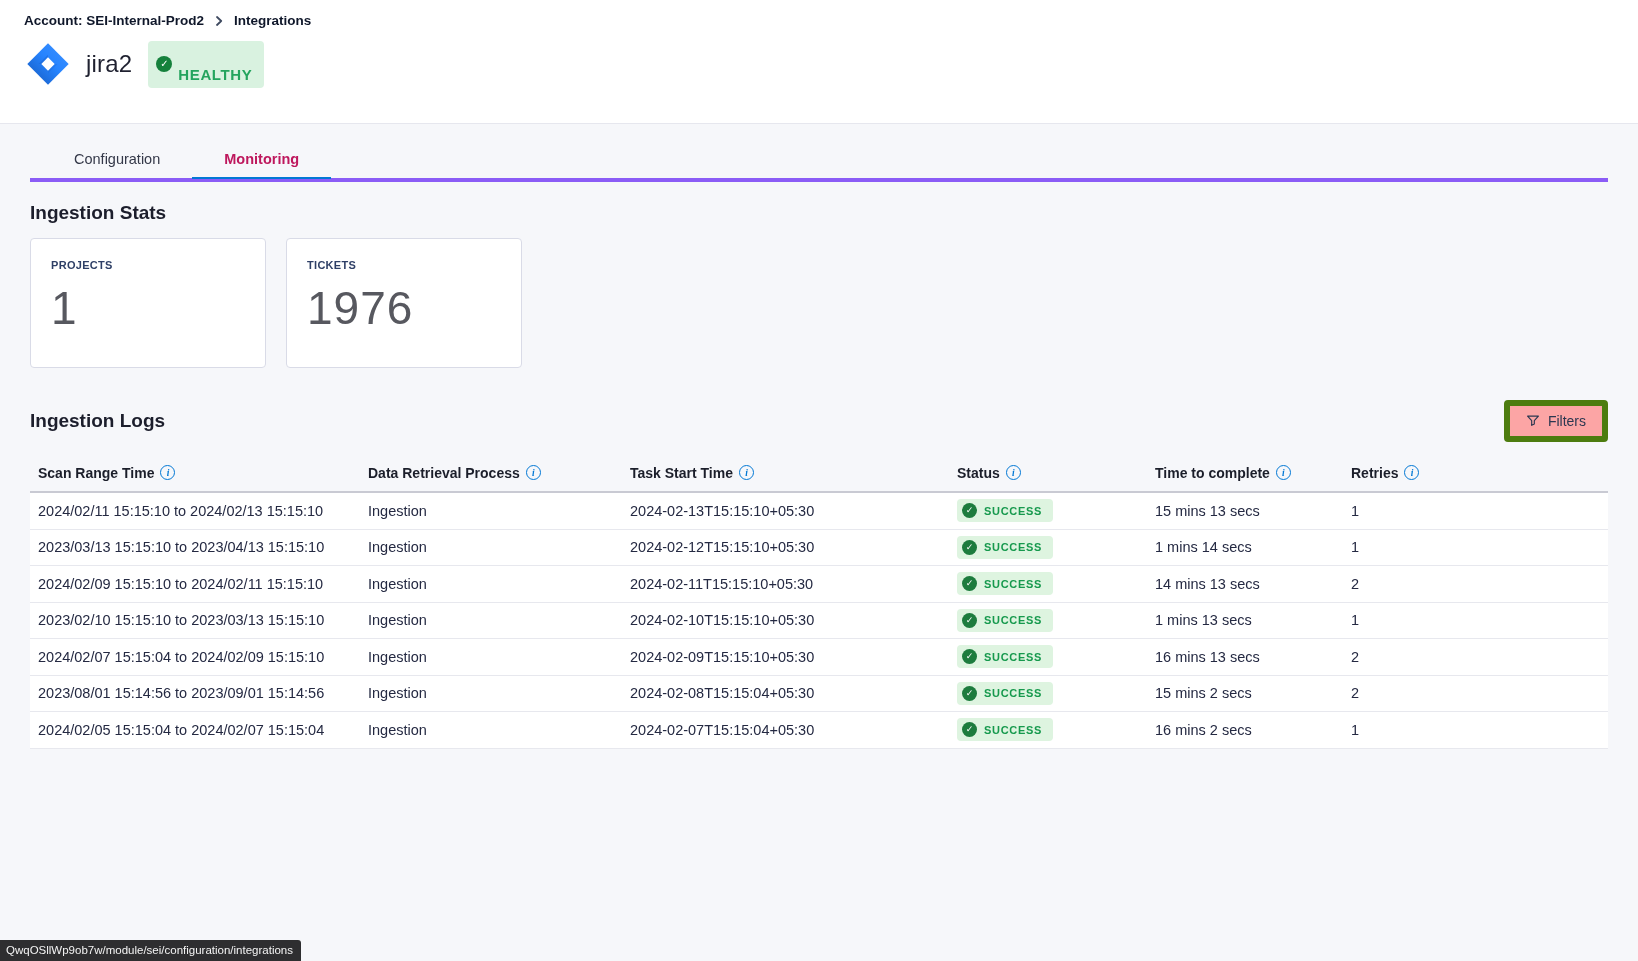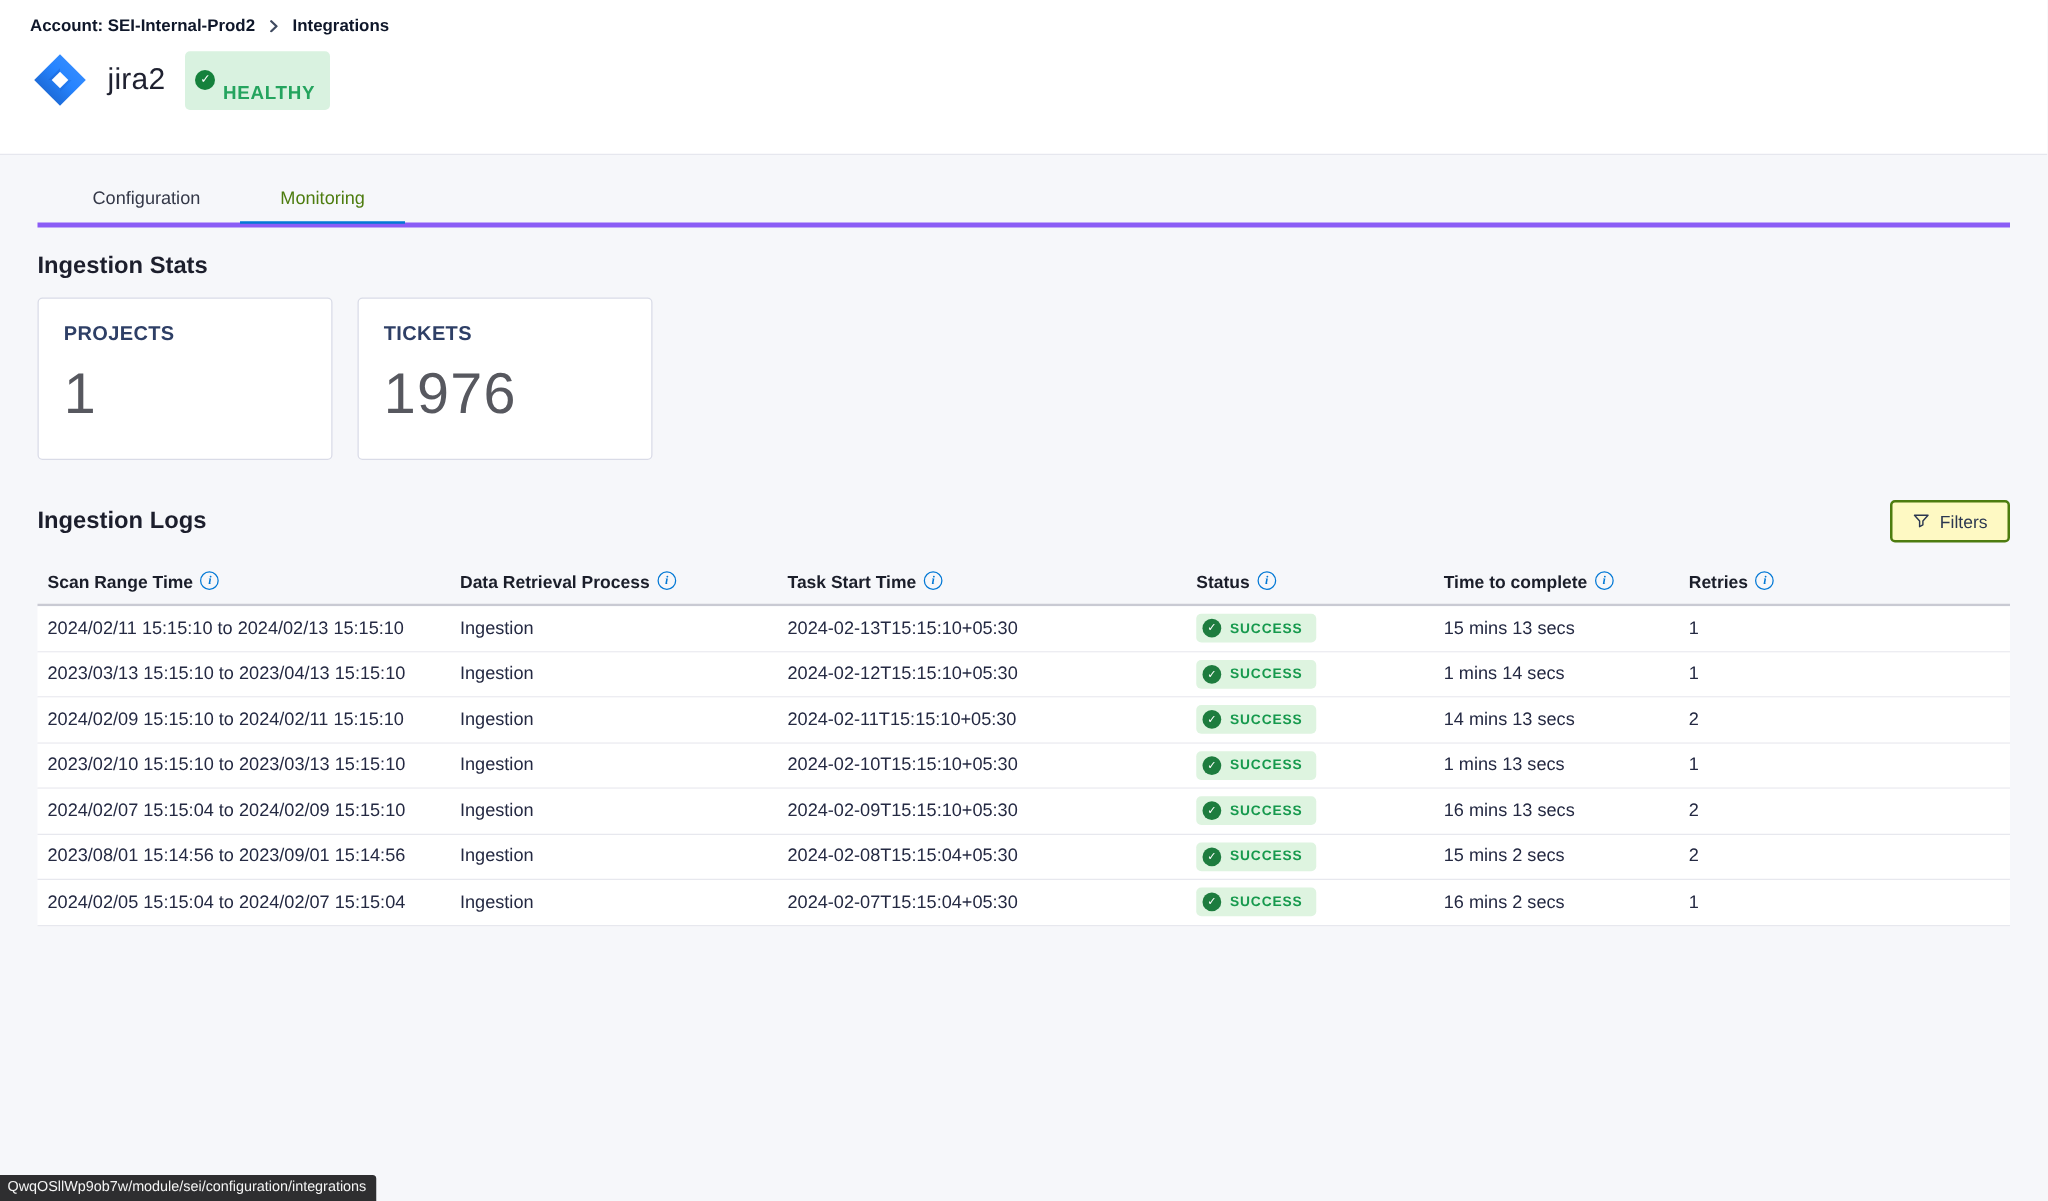--- a/index.html
+++ b/index.html
@@ -44,41 +44,41 @@
 
   
   .content { padding: 14px 30px 0 30px; }
 
   .tab-bar { display: flex; border-bottom: 4px solid #8b5cf6; padding-left: 12px; margin-top: 4px; }
   .tab {
     padding: 9px 32px 11px 32px; font-size: 14.5px; font-weight: 500;
     color: #343848; cursor: pointer; position: relative; background: transparent; border: none;
     font-family: inherit;
   }
-  .tab.active { color: #4d7c0f; font-weight: 400; }
+  .tab.active { color: #be185d; font-weight: 700; }
   .tab.active::after {
     content: ""; position: absolute; left: 0; right: 0; bottom: -1px;
     height: 2px; background: #0278d5;
   }
 
   .section-title { font-size: 19px; font-weight: 700; color: #1c1e2c; }
   .stats-title { margin-top: 20px; }
 
   .stat-cards { display: flex; gap: 20px; margin-top: 14px; }
   .stat-card {
     width: 236px; height: 130px; background: #ffffff;
     border: 1px solid #d9dbe7; border-radius: 4px; padding: 20px;
   }
-  .stat-label { font-size: 16px; font-weight: 600; color: #2e3f66; letter-spacing: 0.3px; }
+  .stat-label { font-size: 11px; font-weight: 600; color: #2e3f66; letter-spacing: 0.3px; }
   .stat-value { font-size: 46px; font-weight: 400; color: #57585f; margin-top: 10px; letter-spacing: 1px; }
 
   .logs-header { display: flex; align-items: center; justify-content: space-between; margin-top: 32px; }
   .filters-button {
     display: inline-flex; align-items: center; gap: 8px;
-    background: #fef9c3; border: 2px solid #4d7c0f; border-radius: 4px;
+    background: #fca5a5; border: 6px solid #4d7c0f; border-radius: 4px;
     padding: 7px 16px; font-size: 14px; font-weight: 500; color: #2b3750;
     cursor: pointer; font-family: inherit;
   }
 
   
   .log-table { margin-top: 12px; }
   .table-row {
     display: grid;
     grid-template-columns: 330px 262px 327px 198px 196px 1fr;
     align-items: center;

